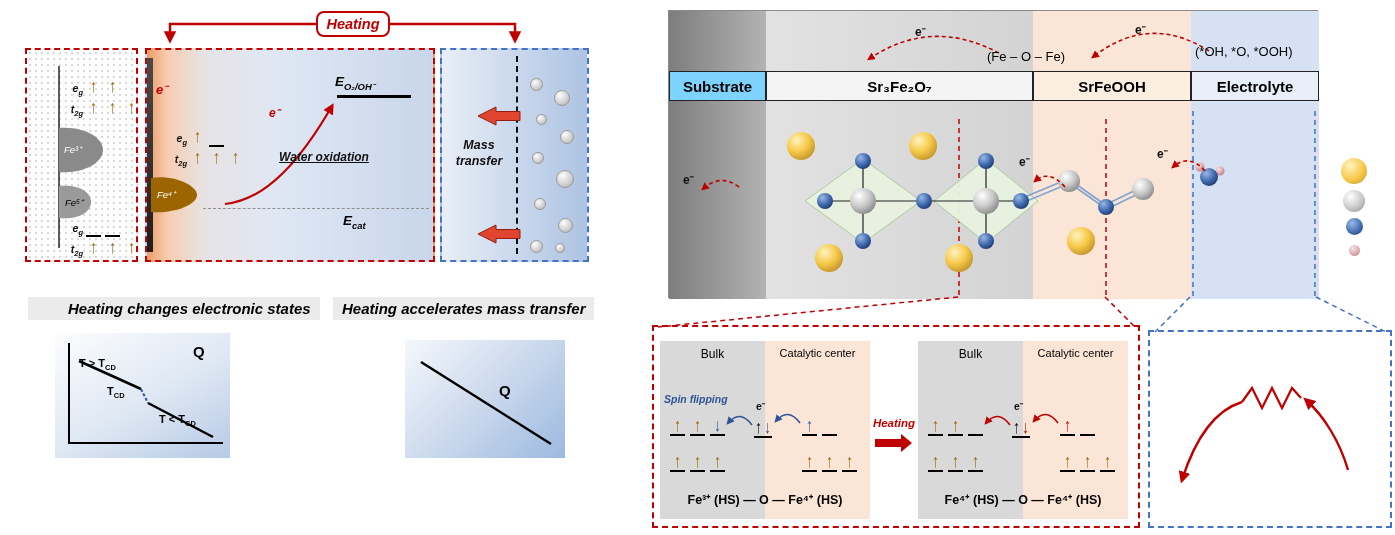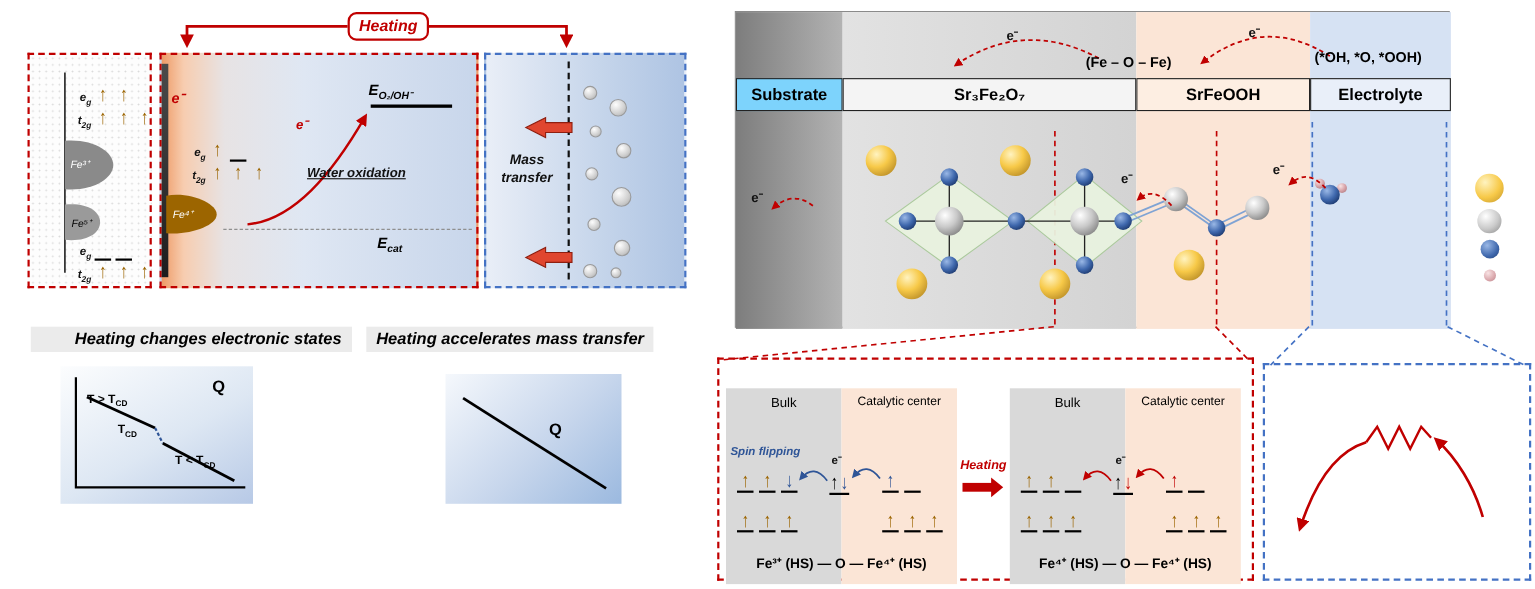--- a/index.html
+++ b/index.html
@@ -42,21 +42,21 @@
               background-size:6px 6px; }
 
   
   .energypanel { left:145px; top:48px; width:290px; height:214px;
                  background:linear-gradient(90deg,#ee9a66 0%,#f7cdb0 7%,#e7e3e4 20%,#dfe7f3 45%,#c8d6eb 100%); }
   .elabel { font-style:italic; font-weight:bold; font-size:13.5px; color:#000; }
   .elabel sub { font-size:70%; font-weight:bold; }
   .redtext { color:var(--red); font-weight:bold; font-style:italic; }
 
   
-  .masspanel { left:440px; top:48px; width:184px; height:214px;
+  .masspanel { left:440px; top:48px; width:149px; height:214px;
                background:linear-gradient(90deg,#e9eef7 0%,#c4d4ea 60%,#aec4e3 100%); }
   .bubble { position:absolute; border-radius:50%;
             background:radial-gradient(circle at 35% 30%, #fdfdfd, #cfcfcf 60%, #a8a8a8);
             border:0.5px solid #9a9a9a; }
 
   
   .cap { position:absolute; background:#ebebeb; padding:3px 9px; font:italic bold 15px/1.15 "Liberation Sans",sans-serif; color:#000; }
 
   
   .chart1 { left:55px; top:333px; width:175px; height:125px;
@@ -66,32 +66,32 @@
   .c1lbl { position:absolute; font-size:11px; font-weight:bold; color:#000; }
   .c1lbl sub { font-size:68%; }
   .qlbl { position:absolute; font-size:15px; font-weight:bold; color:#000; }
 
   
   .rpanel { left:668px; top:10px; width:650px; height:288px; border:1px solid #8a8a8a; background:#fff; }
   .zone { position:absolute; top:0; height:288px; }
   .hdr { position:absolute; top:60px; height:30px; border:1.5px solid #222; font-weight:bold; font-size:15px;
          display:flex; align-items:center; justify-content:center; color:#000; }
   .eminor { position:absolute; font-size:12px; font-weight:bold; color:#111; }
-  .topnote { position:absolute; font-size:13px; font-weight:bold; color:#000; white-space:nowrap; }
+  .topnote { position:absolute; font-size:13px; font-weight:normal; color:#000; white-space:nowrap; }
 
   
   .sph { position:absolute; border-radius:50%; }
   .sphY { background:radial-gradient(circle at 35% 30%, #fff3c0, #f7c948 55%, #c2952b); }
   .sphG { background:radial-gradient(circle at 35% 30%, #ffffff, #c9c9c9 55%, #8a8a8a); }
   .sphB { background:radial-gradient(circle at 35% 30%, #9ab8e6, #3f68ad 60%, #1f3c72); }
   .sphP { background:radial-gradient(circle at 35% 30%, #f8e3e4, #d9a6ab 60%, #b98389); }
 
   
   .spinbox { left:652px; top:325px; width:488px; height:203px; background:#fff; }
-  .spinpanel { position:absolute; width:210px; height:132px;margin-top:12px; }
+  .spinpanel { position:absolute; width:210px; height:132px; }
   .half { position:absolute; top:0; height:178px; width:105px; }
   .bulkbg { left:0; background:#d9d9d9; }
   .catbg { left:105px; background:#fbe5d6; }
   .sp-head { position:absolute; top:6px; text-align:center; font-size:12px; color:#000; }
   .flip { position:absolute; left:4px; top:52px; color:var(--blue); font:italic bold 10.5px "Liberation Sans",sans-serif; }
   .sp-arcs { position:absolute; left:0; top:0; }
   .arcB { stroke:var(--blue); stroke-width:1.6; fill:none; }
   .arcR { stroke:var(--red); stroke-width:1.6; fill:none; }
   .sp-label { position:absolute; left:0; top:150px; width:100%; text-align:center; font-weight:bold; font-size:12.5px; color:#000; }
   .heatmid { position:absolute; left:212px; top:90px; width:56px; text-align:center; color:var(--red);

